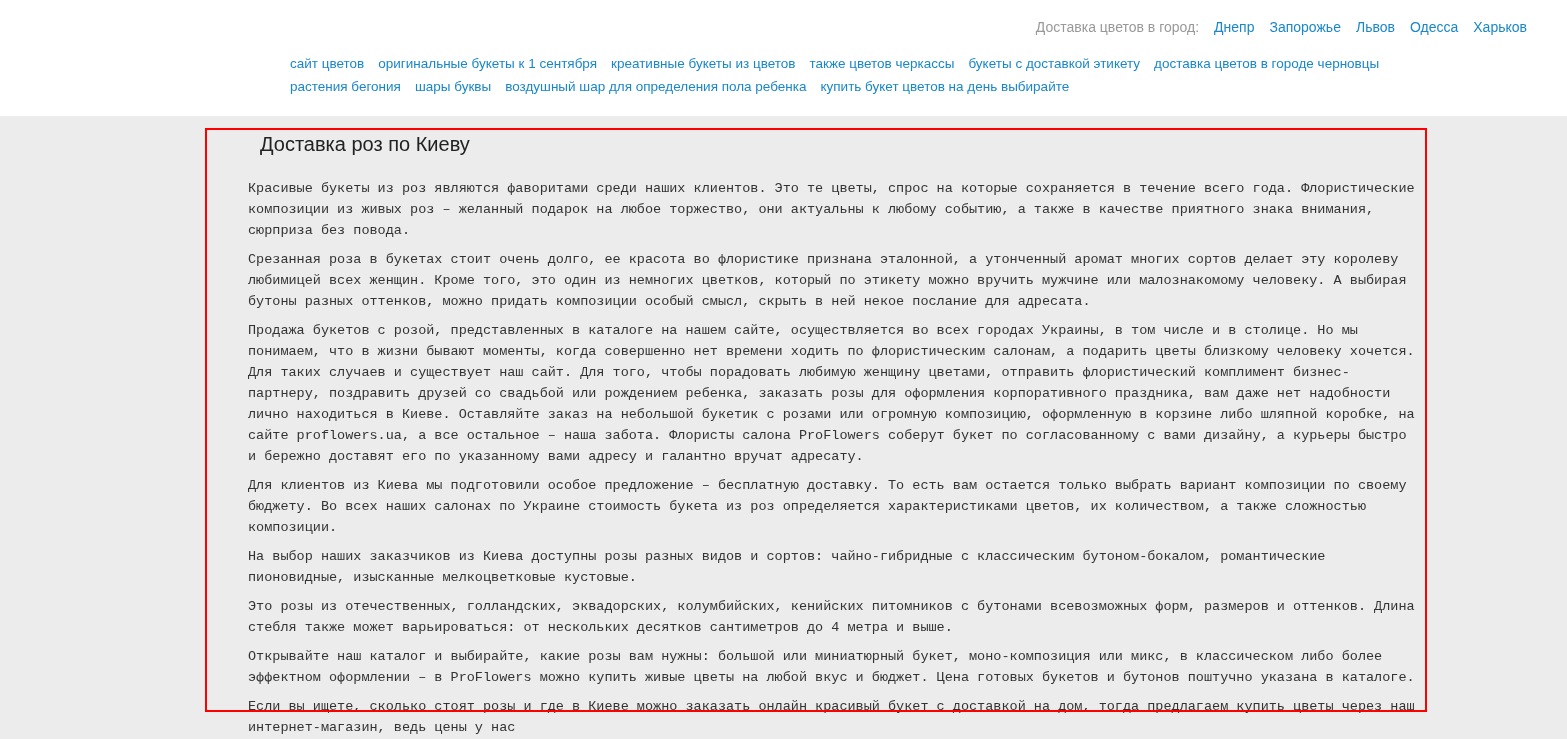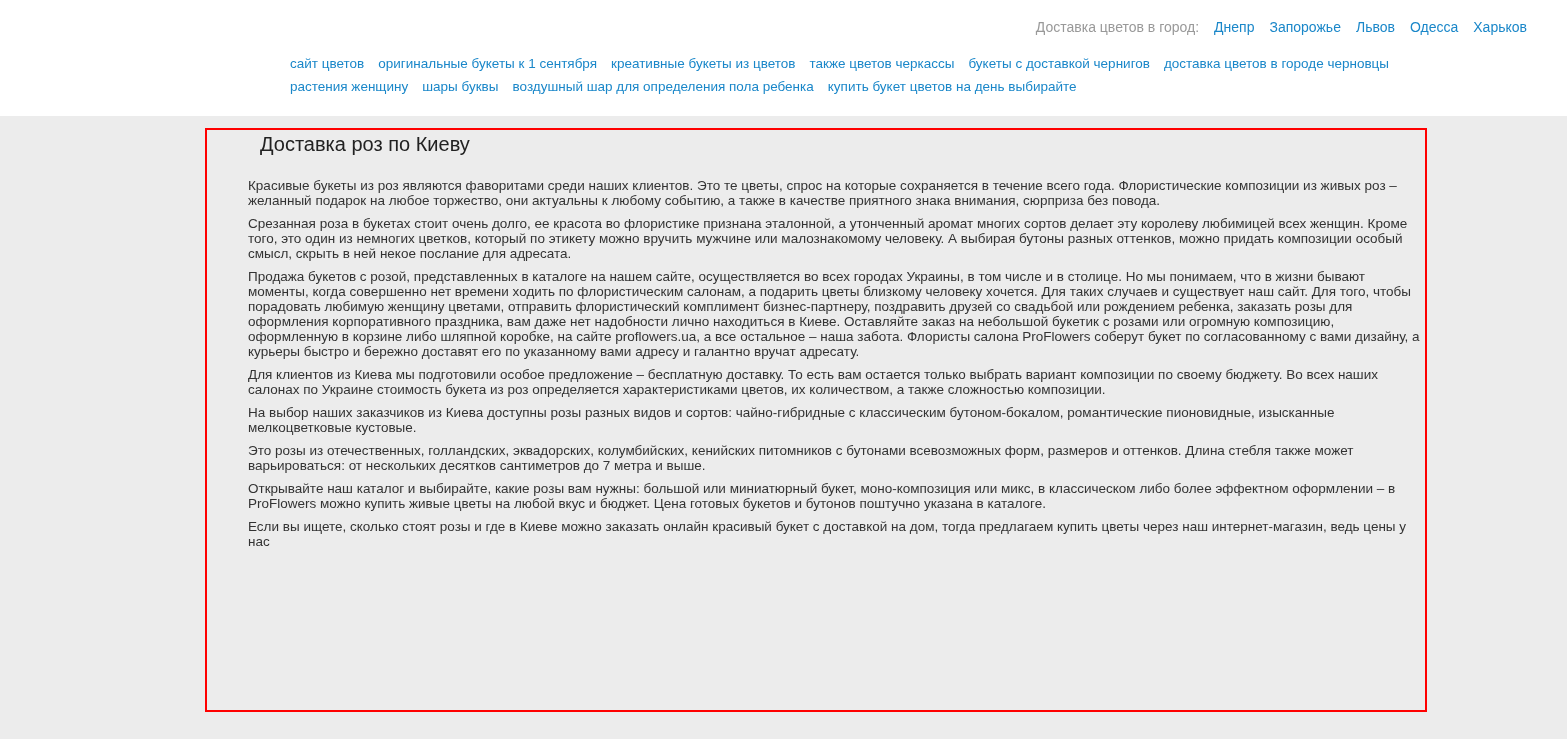--- a/index.html
+++ b/index.html
@@ -38,58 +38,59 @@
 
   
   main{padding:17px 0 0 248px;}
   .article{width:1172px;}
   .article h2{
     font-size:20px;line-height:23px;font-weight:400;
     color:var(--heading);margin:4px 12px 22px;
   }
   .article h2.first{margin-top:0;}
   .article p{
-    font-size:13.5px;line-height:15px;color:var(--text);
+    font-size:13.5px;line-height:21px;color:var(--text);
     margin:0 0 8px;
+    font-family:Liberation Mono, monospace;
   }
 
   
   .highlight-box{
     position:absolute;left:205px;top:128px;
     width:1222px;height:584px;
     border:2px solid var(--highlight);
     pointer-events:none;
   }
 </style>
 </head>
 <body>
 
 <header class="site-header">
   <div class="cities-row">
     <span>Доставка цветов в город:</span><a href="#">Днепр</a><a href="#">Запорожье</a><a href="#">Львов</a><a href="#">Одесса</a><a href="#">Харьков</a>
   </div>
   <div class="tags">
     <div class="tags-row">
-      <a href="#">сайт цветов</a><a href="#">оригинальные букеты к 1 сентября</a><a href="#">креативные букеты из цветов</a><a href="#">также цветов черкассы</a><a href="#">букеты с доставкой чернигов</a><a href="#">доставка цветов в городе черновцы</a>
+      <a href="#">сайт цветов</a><a href="#">оригинальные букеты к 1 сентября</a><a href="#">креативные букеты из цветов</a><a href="#">также цветов черкассы</a><a href="#">букеты с доставкой этикету</a><a href="#">доставка цветов в городе черновцы</a>
     </div>
     <div class="tags-row">
-      <a href="#">растения женщину</a><a href="#">шары буквы</a><a href="#">воздушный шар для определения пола ребенка</a><a href="#">купить букет цветов на день выбирайте</a>
+      <a href="#">растения бегония</a><a href="#">шары буквы</a><a href="#">воздушный шар для определения пола ребенка</a><a href="#">купить букет цветов на день выбирайте</a>
     </div>
   </div>
 </header>
 
 <main>
   <article class="article">
     <h2 class="first">Доставка роз по Киеву</h2>
     <p>Красивые букеты из роз являются фаворитами среди наших клиентов. Это те цветы, спрос на которые сохраняется в течение всего года. Флористические композиции из живых роз – желанный подарок на любое торжество, они актуальны к любому событию, а также в качестве приятного знака внимания, сюрприза без повода.</p>
     <p>Срезанная роза в букетах стоит очень долго, ее красота во флористике признана эталонной, а утонченный аромат многих сортов делает эту королеву любимицей всех женщин. Кроме того, это один из немногих цветков, который по этикету можно вручить мужчине или малознакомому человеку. А выбирая бутоны разных оттенков, можно придать композиции особый смысл, скрыть в ней некое послание для адресата.</p>
     <p>Продажа букетов с розой, представленных в каталоге на нашем сайте, осуществляется во всех городах Украины, в том числе и в столице. Но мы понимаем, что в жизни бывают моменты, когда совершенно нет времени ходить по флористическим салонам, а подарить цветы близкому человеку хочется. Для таких случаев и существует наш сайт. Для того, чтобы порадовать любимую женщину цветами, отправить флористический комплимент бизнес-партнеру, поздравить друзей со свадьбой или рождением ребенка, заказать розы для оформления корпоративного праздника, вам даже нет надобности лично находиться в Киеве. Оставляйте заказ на небольшой букетик с розами или огромную композицию, оформленную в корзине либо шляпной коробке, на сайте proflowers.ua, а все остальное – наша забота. Флористы салона ProFlowers соберут букет по согласованному с вами дизайну, а курьеры быстро и бережно доставят его по указанному вами адресу и галантно вручат адресату.</p>
 
     <p>Для клиентов из Киева мы подготовили особое предложение – бесплатную доставку. То есть вам остается только выбрать вариант композиции по своему бюджету. Во всех наших салонах по Украине стоимость букета из роз определяется характеристиками цветов, их количеством, а также сложностью композиции.</p>
     <p>На выбор наших заказчиков из Киева доступны розы разных видов и сортов: чайно-гибридные с классическим бутоном-бокалом, романтические пионовидные, изысканные мелкоцветковые кустовые.</p>
-    <p>Это розы из отечественных, голландских, эквадорских, колумбийских, кенийских питомников с бутонами всевозможных форм, размеров и оттенков. Длина стебля также может варьироваться: от нескольких десятков сантиметров до 7 метра и выше.</p>
+    <p>Это розы из отечественных, голландских, эквадорских, колумбийских, кенийских питомников с бутонами всевозможных форм, размеров и оттенков. Длина стебля также может варьироваться: от нескольких десятков сантиметров до 4 метра и выше.</p>
     <p>Открывайте наш каталог и выбирайте, какие розы вам нужны: большой или миниатюрный букет, моно-композиция или микс, в классическом либо более эффектном оформлении – в ProFlowers можно купить живые цветы на любой вкус и бюджет. Цена готовых букетов и бутонов поштучно указана в каталоге.</p>
 
     <p>Если вы ищете, сколько стоят розы и где в Киеве можно заказать онлайн красивый букет с доставкой на дом, тогда предлагаем купить цветы через наш интернет-магазин, ведь цены у нас</p>
   </article>
 </main>
 
 <div class="highlight-box"></div>
 
 </body></html>

